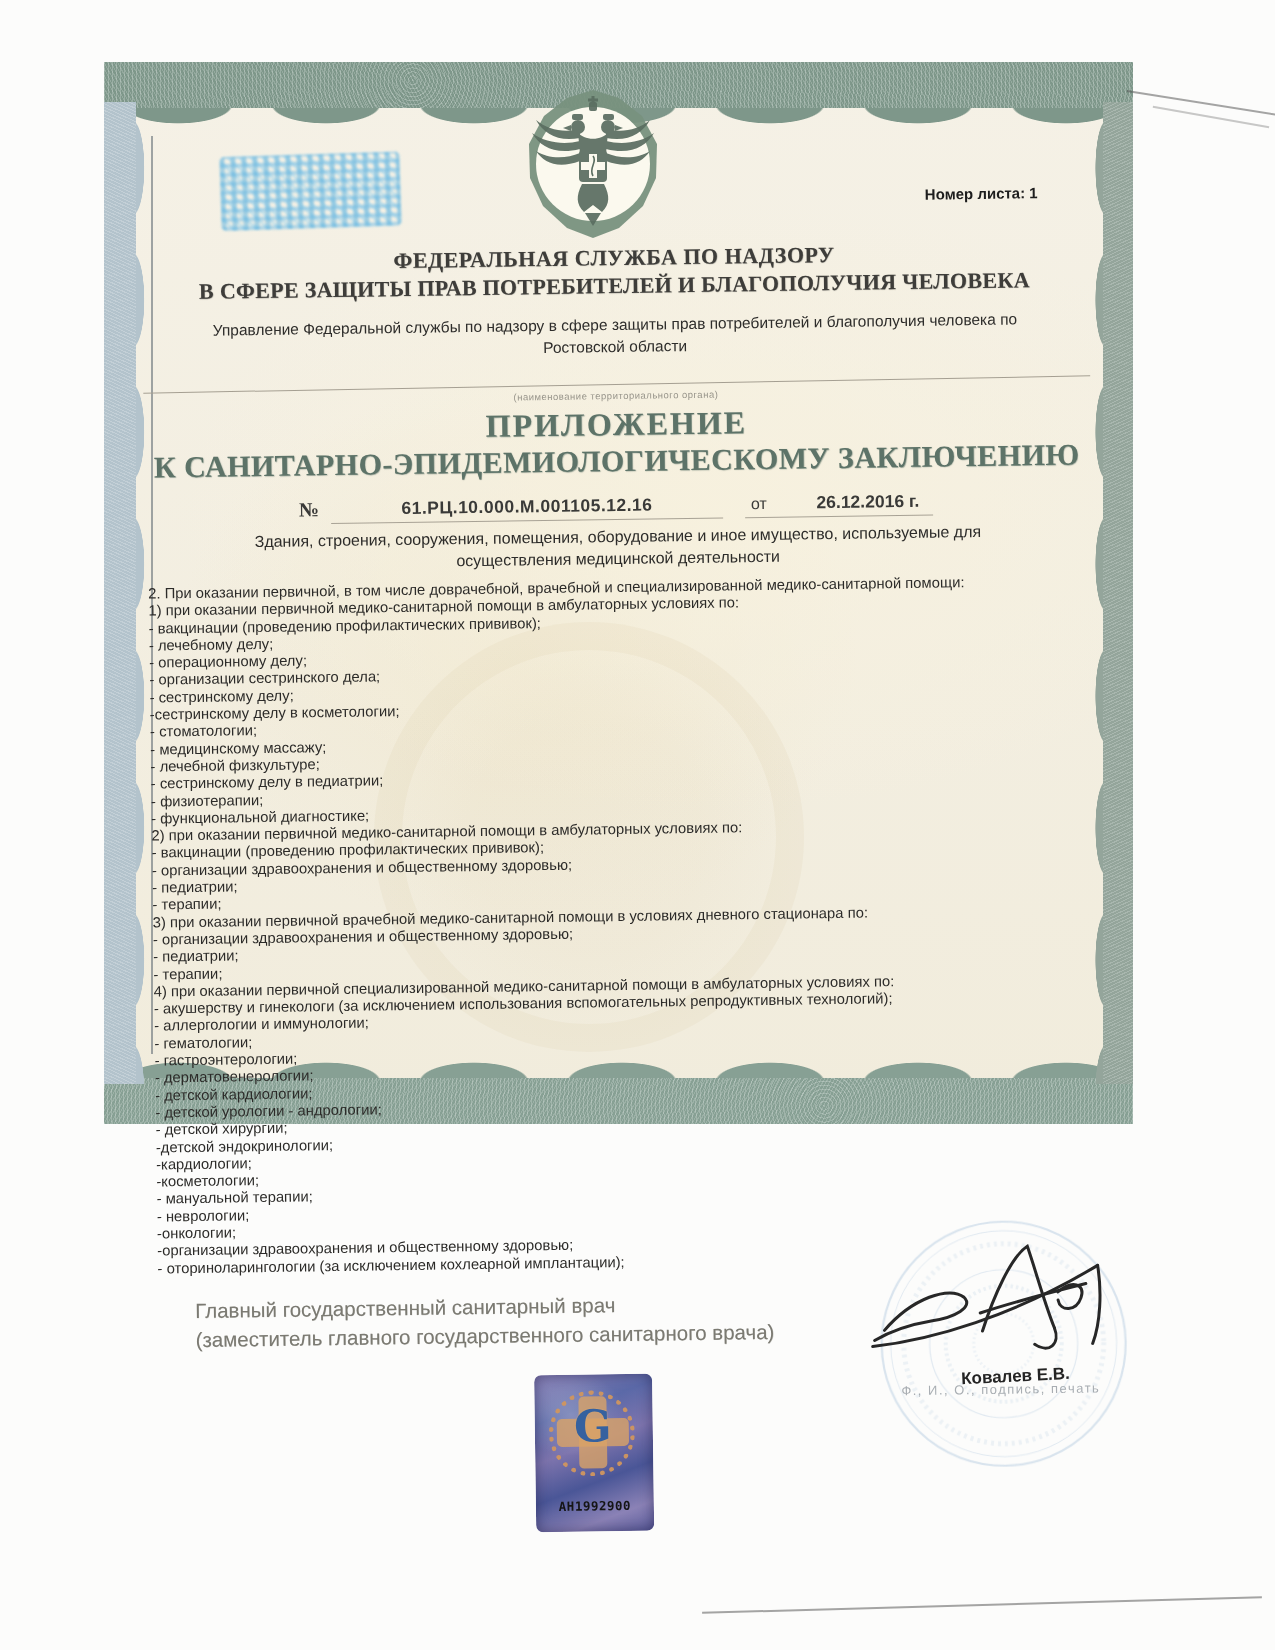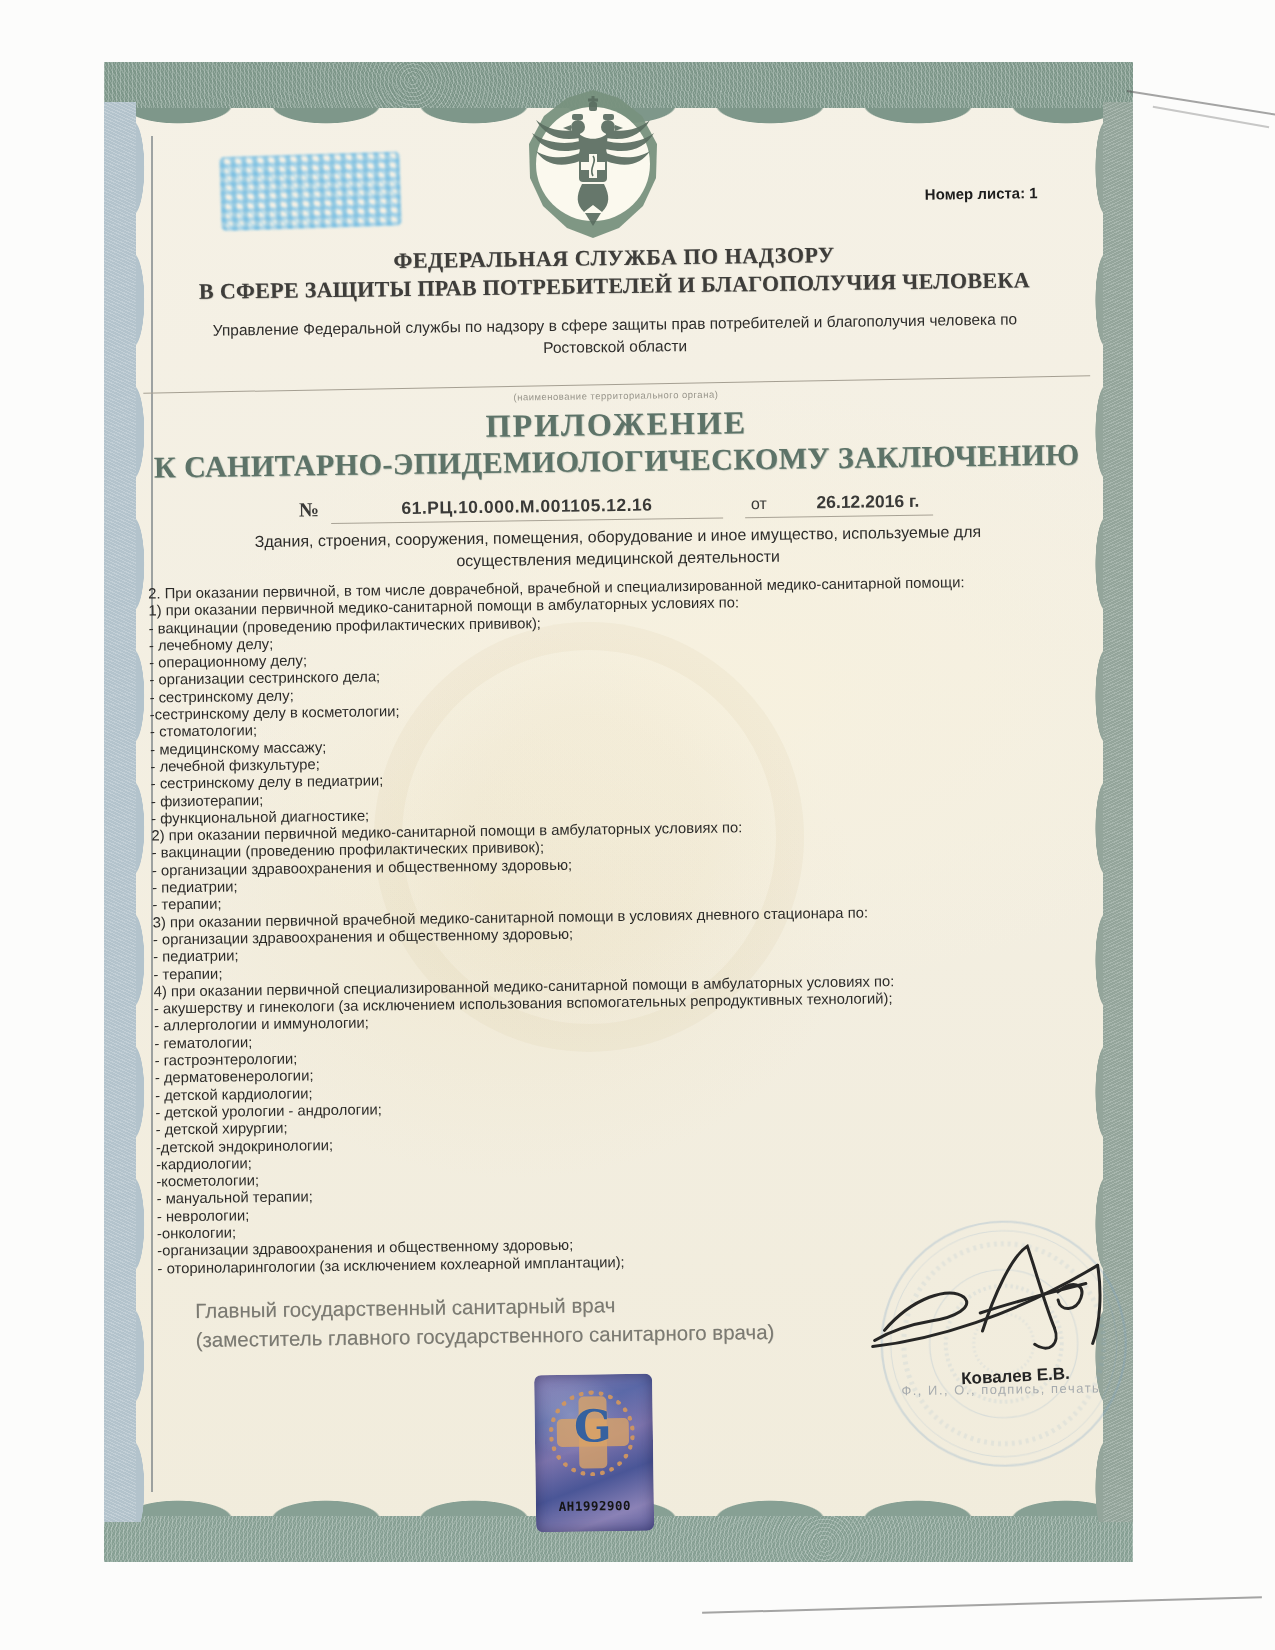--- a/index.html
+++ b/index.html
@@ -3,21 +3,21 @@
 <meta charset="utf-8">
 <style>
   html,body{margin:0;padding:0;}
   body{
     width:1275px;height:1650px;position:relative;overflow:hidden;
     background:#fcfcfb;
     font-family:"Liberation Sans", sans-serif;
   }
   
   .cert{
-    position:absolute;left:104px;top:62px;width:1029px;height:1500px;
+    position:absolute;left:104px;top:62px;width:1029px;height:1062px;
     background:
       radial-gradient(900px 500px at 60% 42%, rgba(247,241,222,.9), rgba(243,238,223,0) 62%),
       radial-gradient(520px 420px at 40% 56%, rgba(238,228,198,.5), rgba(238,228,198,0) 66%),
       linear-gradient(#f5f1e6,#f1ecdc);
   }
   
   .b-top{position:absolute;left:0;top:0;right:0;height:46px;
     background:
       repeating-linear-gradient(62deg, rgba(255,255,255,.18) 0 1px, transparent 1px 3px),
       repeating-radial-gradient(circle at 30% 40%, rgba(235,242,238,.25) 0 1px, transparent 1px 4px),

